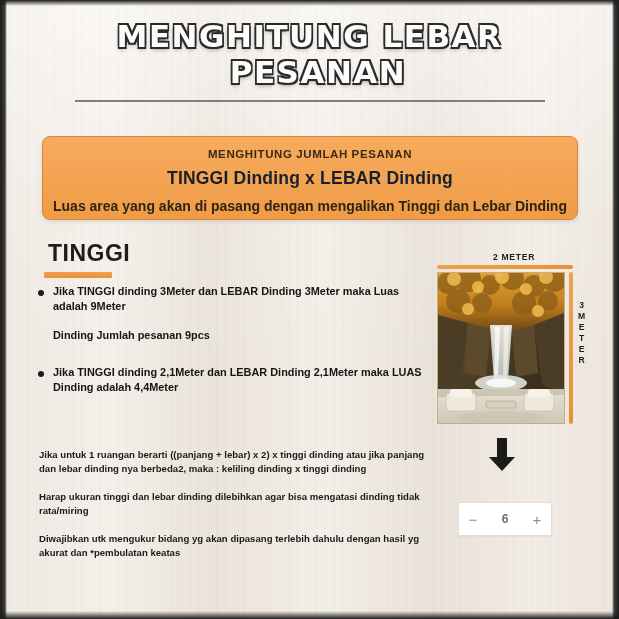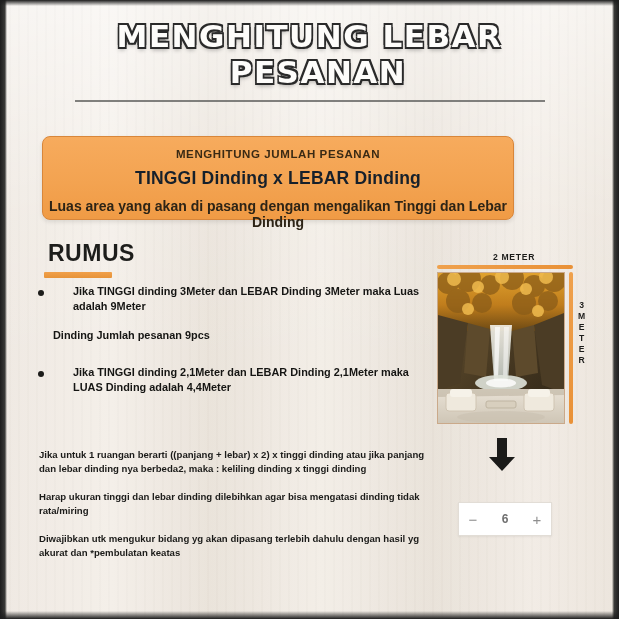--- a/index.html
+++ b/index.html
@@ -48,21 +48,21 @@
       0 3px 4px rgba(0,0,0,.30);
   }
   .title .l2 { display:block;padding-left:17px; }
   .title-rule {
     width: 470px; height: 2px; margin: 10px auto 0;
     background: #6b6b69; opacity:.85;
   }
 
   
   .callout {
-    position:absolute; left:42px; top:136px; width:472px; height:84px;
+    position:absolute; left:42px; top:136px; width:536px; height:84px;
     background: linear-gradient(180deg,#f7ab5d 0%, #f3a351 55%, #f09b45 100%);
     border: 1.5px solid #d8863a;
     border-radius: 8px;
     box-shadow: 0 2px 4px rgba(0,0,0,.10);
     text-align:center;
     padding-top: 11px;
   }
   .callout .c1 {
     font-size: 11.5px; font-weight:700; letter-spacing:.6px; color:#3a2a14;
   }
@@ -80,21 +80,21 @@
     position:absolute; left:48px; top:240px;
     font-size: 23px; font-weight:700; color:#1d1d1b; letter-spacing:.5px;
   }
   .rumus-underline {
     position:absolute; left:44px; top:272px; width:68px; height:6px;
     background: linear-gradient(180deg,#f0a04b,#e79338);
     border-radius:1px;
   }
 
   .bullets { position:absolute; left:38px; top:284px; width:390px; }
-  .bul { display:flex; margin-bottom: 4px; gap: 20px; }
+  .bul { display:flex; margin-bottom: 4px; }
   .bul .dot {
     flex:0 0 auto; width:6px; height:6px; border-radius:50%;
     background:#1c1c1a; margin:6px 9px 0 0;
   }
   .bul .txt {
     font-size: 10.9px; font-weight:700; color:#151513; line-height:15px;
   }
   .sub {
     margin: 14px 0 22px 15px;
     font-size: 10.9px; font-weight:700; color:#151513; line-height:15px;
@@ -172,21 +172,21 @@
     </div>
     <div class="title-rule"></div>
   </div>
 
   <div class="callout">
     <div class="c1">MENGHITUNG JUMLAH PESANAN</div>
     <div class="c2">TINGGI Dinding x LEBAR Dinding</div>
     <div class="c3">Luas area yang akan di pasang dengan mengalikan Tinggi dan Lebar Dinding</div>
   </div>
 
-  <div class="rumus-h">RUMUS</div>
+  <div class="rumus-h">TINGGI</div>
   <div class="rumus-underline"></div>
 
   <div class="bullets">
     <div class="bul">
       <span class="dot"></span>
       <span class="txt">Jika TINGGI dinding 3Meter dan LEBAR Dinding 3Meter maka Luas adalah 9Meter</span>
     </div>
     <div class="sub">Dinding Jumlah pesanan 9pcs</div>
 
     <div class="bul">

